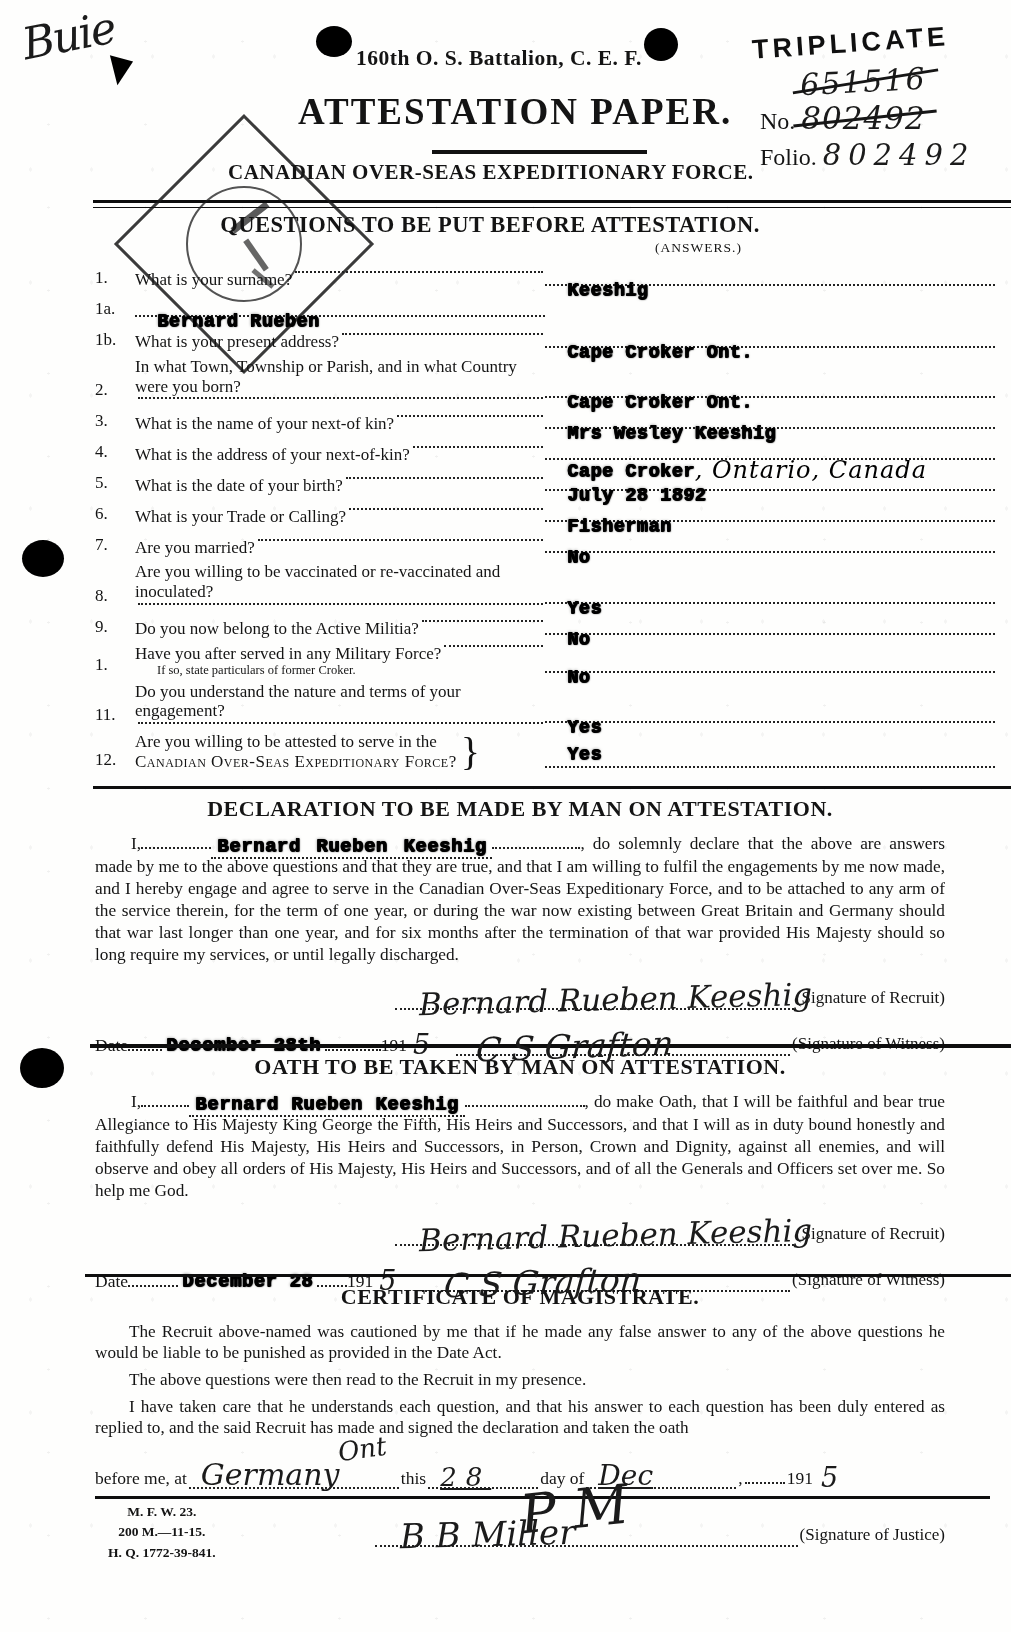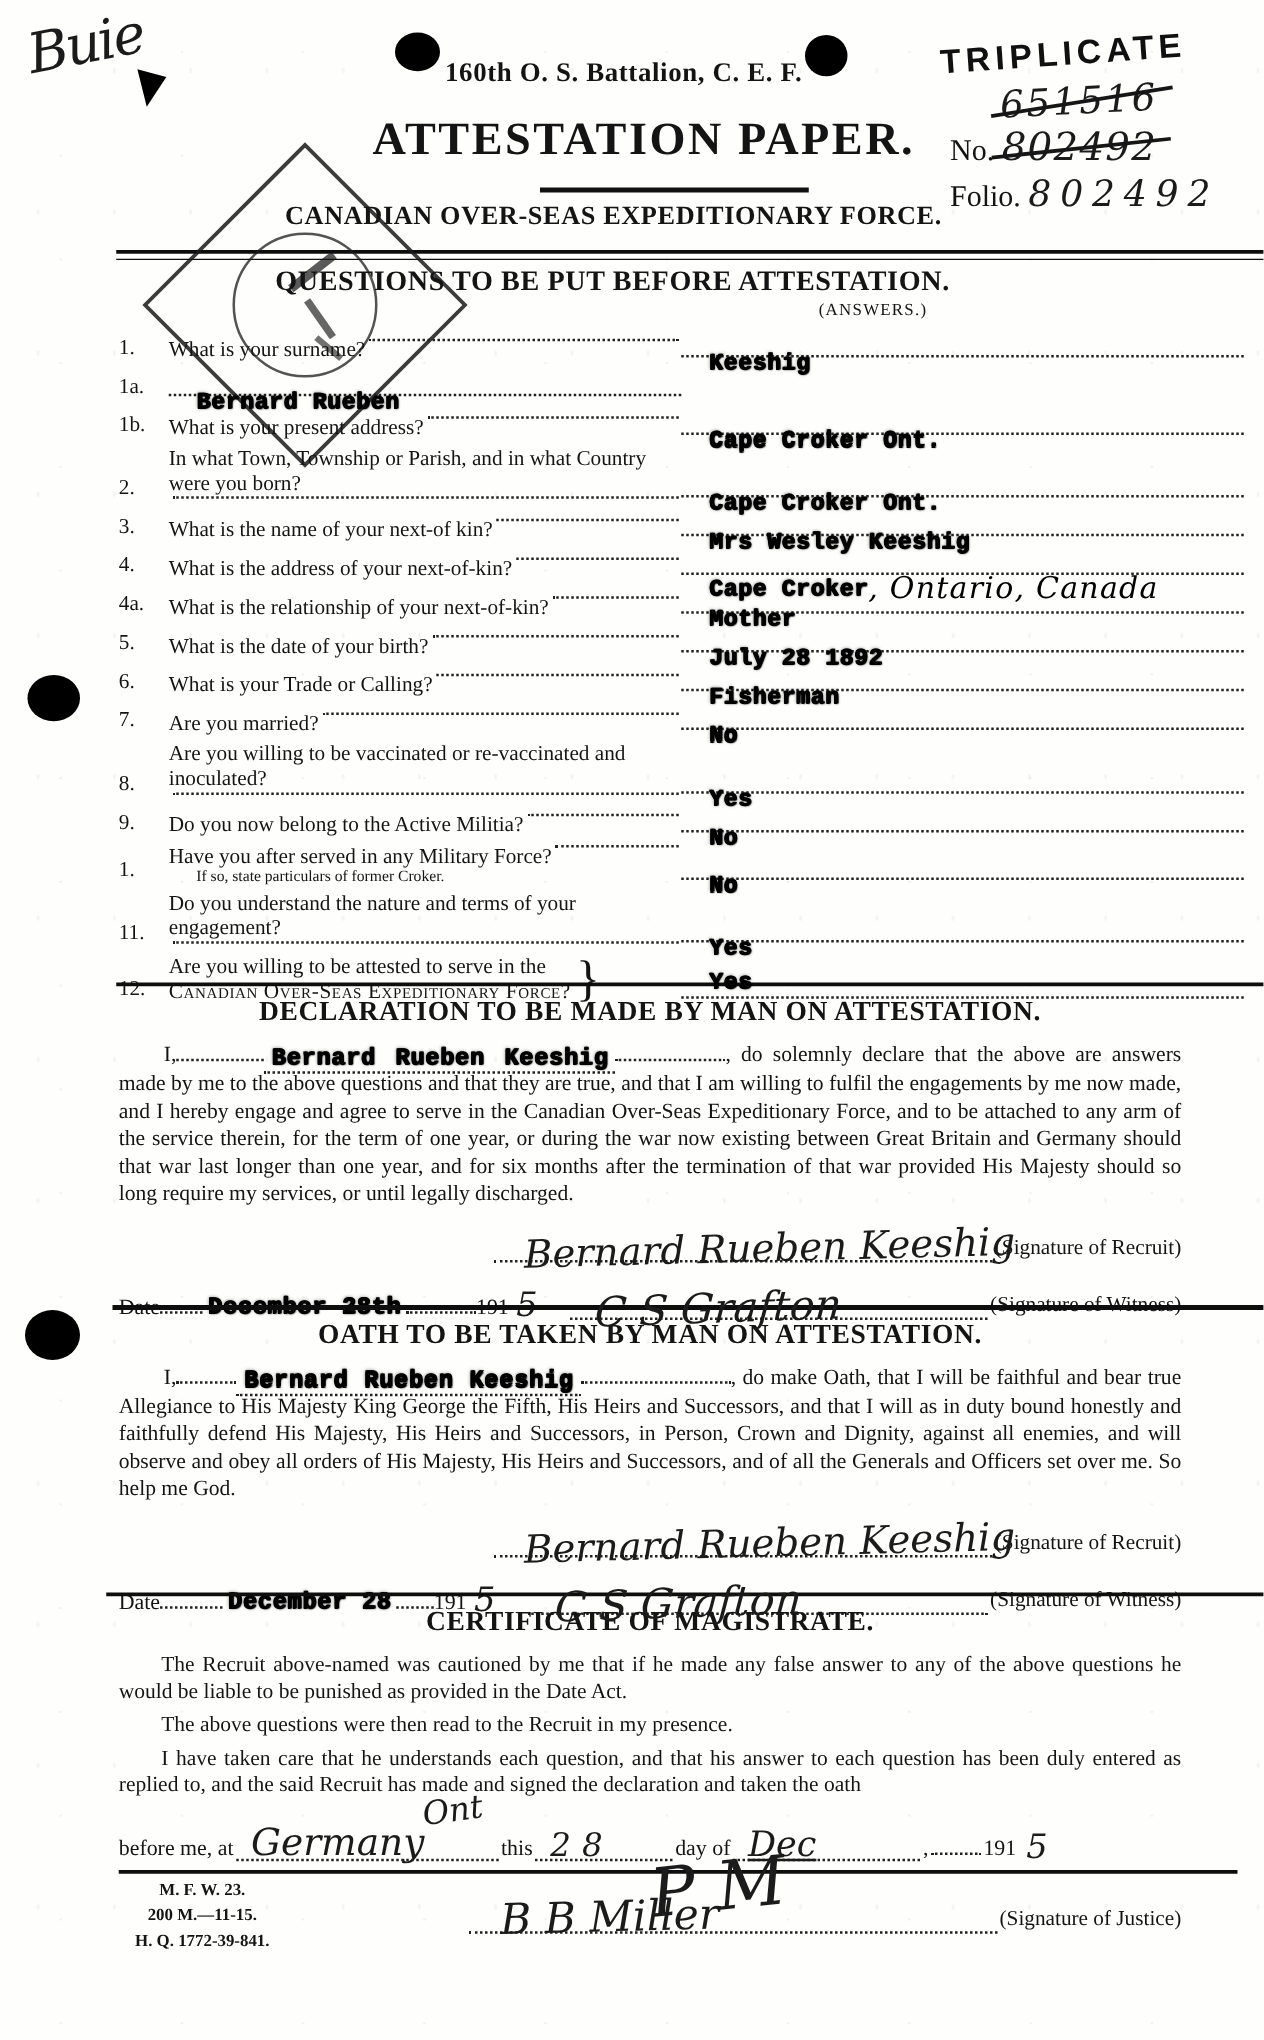--- a/index.html
+++ b/index.html
@@ -66,21 +66,21 @@
   .siglabel{font-size:17px;white-space:nowrap;padding-left:2px;padding-bottom:2px;}
   .daterow{display:flex;align-items:flex-end;margin-top:14px;height:32px;font-size:17.5px;}
   .dotfill{border-bottom:2px dotted #222;height:1px;margin-bottom:5px;}
   .typed-date{font-size:19px;margin:0 4px;}
   .yr-hw{font-size:27px;margin-left:6px;line-height:.8;}
   .cert-par{margin:6px 0 0 0;text-indent:34px;font-size:17.2px;line-height:1.22;text-align:justify;}
   .beforeme{display:flex;align-items:flex-end;margin-top:16px;font-size:17.5px;gap:2px;height:34px;}
   .slot{position:relative;border-bottom:2px dotted #222;height:26px;}
   .slot .hw{position:absolute;bottom:-5px;left:12px;white-space:nowrap;}
   .hw-place{font-size:30px;}
-  .hw-day{font-size:26px;letter-spacing:9px;}
+  .hw-day{font-size:26px;letter-spacing:9px;text-decoration:underline;}
   .hw-month{font-size:28px;text-decoration:underline;}
   .hw-ont{position:absolute;left:338px;top:1434px;font-size:26px;transform:rotate(-8deg);}
   .hw-pm{position:absolute;left:520px;top:1478px;font-size:54px;transform:rotate(-6deg);}
   .footer-codes{position:absolute;left:108px;top:1502px;font-size:13.5px;font-weight:bold;line-height:1.5;text-align:center;}
 </style>
 </head>
 <body>
 
 <div class="page">
 
@@ -165,30 +165,20 @@
         </span>
     </div>
     <div class="q-row">
       <span class="q-num">4.</span>
       <span class="q-q">
           <span>What is the address of your next-of-kin?</span>
           <span class="lead-dots"></span>
         </span>
       <span class="q-a">
           <span class="typed q-typed"><span>Cape Croker</span><span class="hw-inline">, Ontario, Canada</span></span>
-        </span>
-    </div>
-    <div class="q-row">
-      <span class="q-num">4a.</span>
-      <span class="q-q">
-          <span>What is the relationship of your next-of-kin?</span>
-          <span class="lead-dots"></span>
-        </span>
-      <span class="q-a">
-          <span class="typed q-typed">Mother</span>
         </span>
     </div>
     <div class="q-row">
       <span class="q-num">5.</span>
       <span class="q-q">
           <span>What is the date of your birth?</span>
           <span class="lead-dots"></span>
         </span>
       <span class="q-a">
           <span class="typed q-typed">July 28 1892</span>

